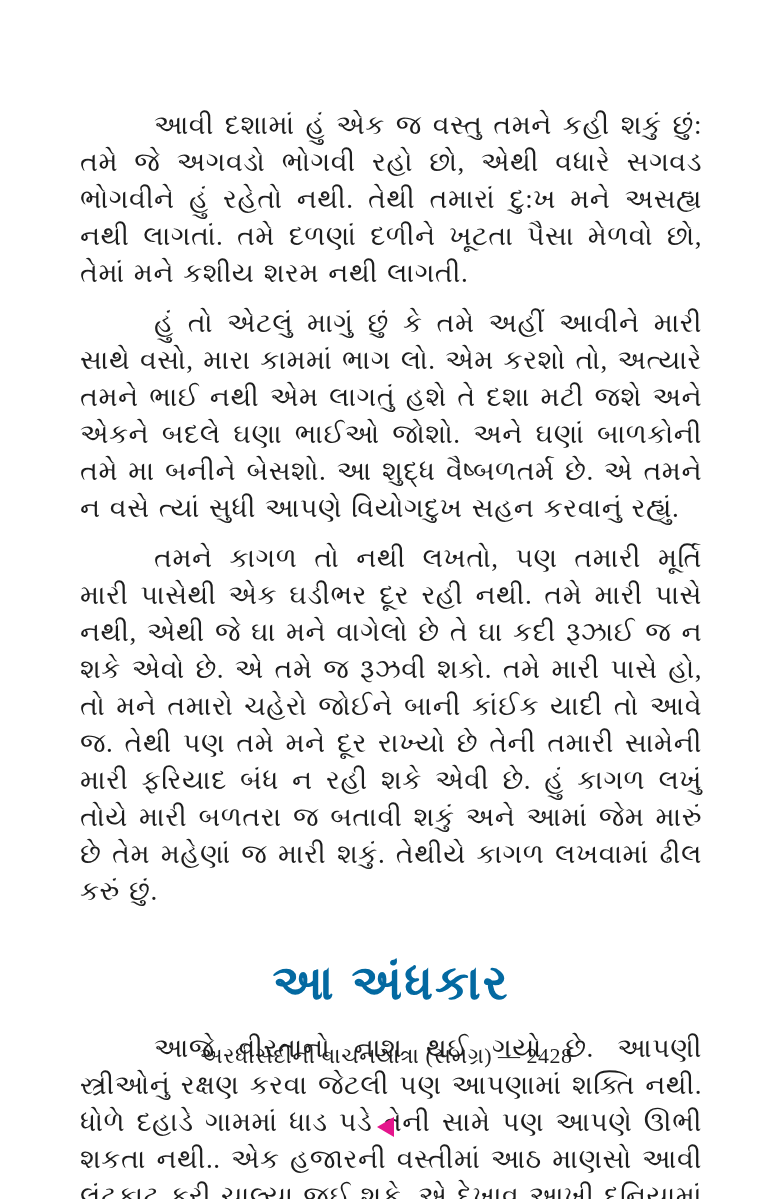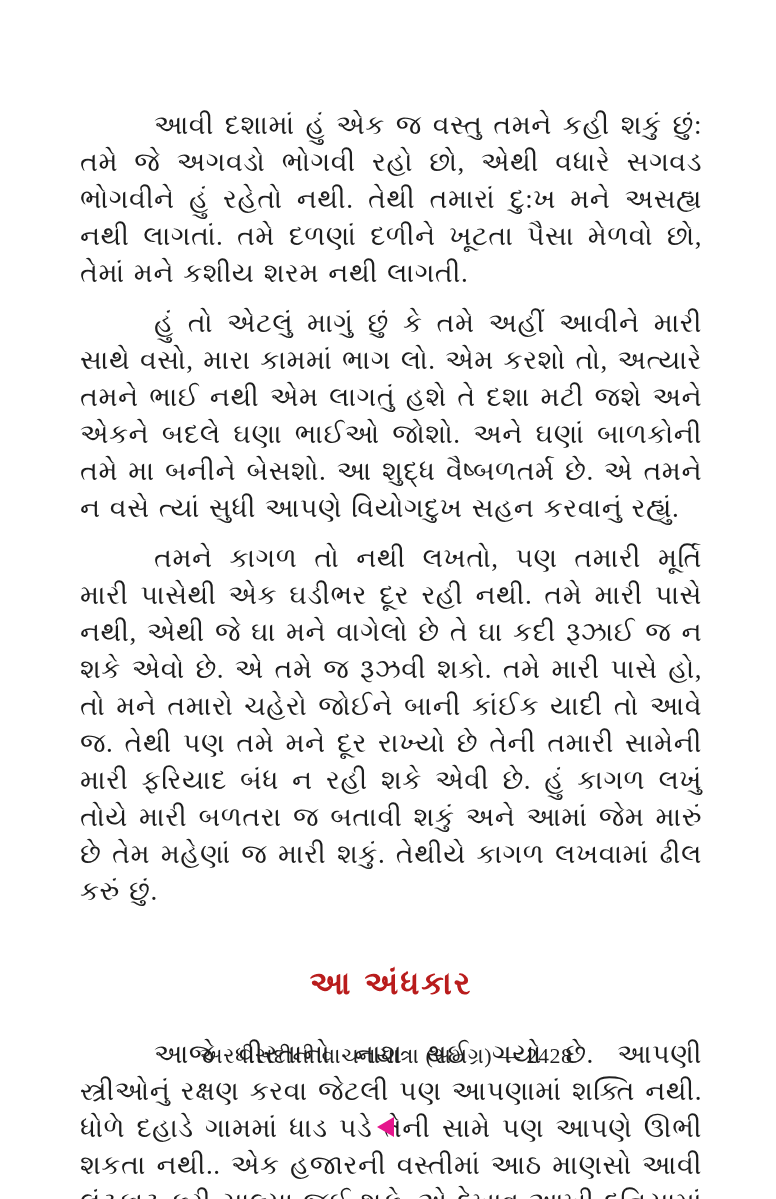--- a/index.html
+++ b/index.html
@@ -26,27 +26,27 @@
   .para {
     font-size: 27px;
     line-height: 37px;
     text-align: justify;
     text-indent: 74px;
     margin: 11px 0 13px 0;
     letter-spacing: 0.5px;
     word-spacing: 2px;
   }
   .section-heading {
-    margin: 48px 0 28px 0;
+    margin: 48px 0 22px 0;
     text-align: center;
     text-indent: 0;
-    font-size: 32px;
+    font-size: 48px;
     line-height: 50px;
     font-weight: bold;
-    color: #b91c1c;
+    color: #0369a1;
     letter-spacing: 2px;
   }
   .footer-line {
     position: absolute;
     left: 0;
     top: 1044px;
     width: 772px;
     text-align: center;
     font-size: 22px;
     line-height: 24px;

